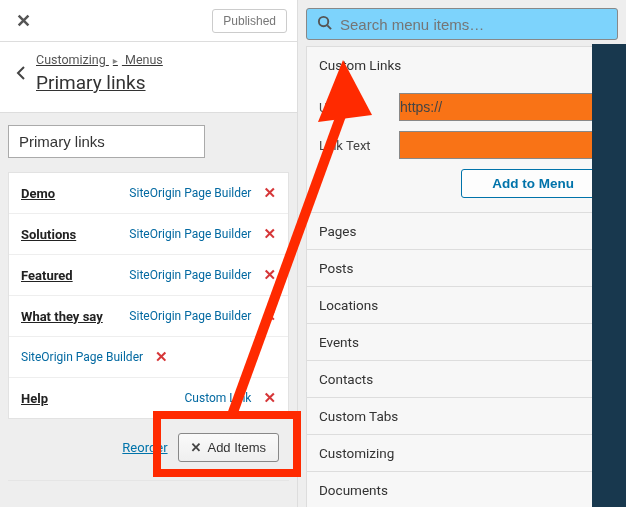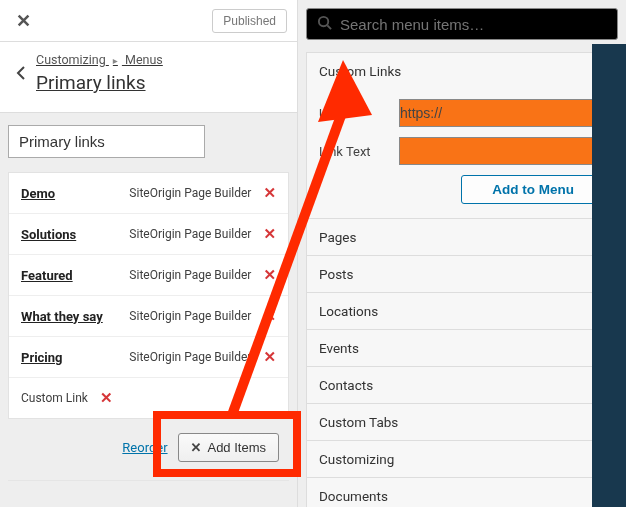--- a/index.html
+++ b/index.html
@@ -88,21 +88,21 @@
     border: 1px solid #e2e2e2;
   }
   .menu-item {
     display: flex;
     align-items: center;
     padding: 11px 10px 11px 12px;
     border-bottom: 1px solid #eee;
   }
   .menu-item:last-child { border-bottom: none; }
   .mi-label { font-weight: 700; font-size: 13px; flex: 1; color: #222; text-decoration: underline; }
-  .mi-type { font-size: 12px; color: #404040; margin-right: 10px; white-space: nowrap; }
+  .mi-type { font-size: 12px; color: #0369a1; margin-right: 10px; white-space: nowrap; }
   .mi-remove {
     color: #d63638;
     font-size: 15px;
     font-weight: bold;
     cursor: pointer;
     padding: 0 2px;
   }
   .left-footer {
     display: flex;
     justify-content: flex-end;
@@ -132,27 +132,27 @@
   .add-items-btn .xicon { font-weight: bold; color: #444; }
 
   
   .right {
     flex: 1;
     background: #eeeeee;
     position: relative;
     padding: 8px;
   }
   .search-wrap {
-    background: #000000;
+    background: #7dd3fc;
     border: 1px solid #888;
     border-radius: 3px;
     display: flex;
     align-items: center;
     padding: 6px 10px;
-    margin-bottom: 12px;
+    margin-bottom: 6px;
   }
   .search-wrap .sicon { color: #555; margin-right: 8px; }
   .search-wrap .sicon svg { width: 15px; height: 15px; }
   .search-input {
     border: none;
     outline: none;
     font-size: 15px;
     color: #666;
     flex: 1;
     background: transparent;
@@ -269,25 +269,25 @@
             <span class="mi-label">Featured</span>
             <span class="mi-type">SiteOrigin Page Builder</span>
             <span class="mi-remove">✕</span>
           </div>
           <div class="menu-item">
             <span class="mi-label">What they say</span>
             <span class="mi-type">SiteOrigin Page Builder</span>
             <span class="mi-remove">✕</span>
           </div>
           <div class="menu-item">
-            <span class="mi-label">Pricing</span>
-            <span class="mi-type">SiteOrigin Page Builder</span>
-            <span class="mi-remove">✕</span>
-          </div>
-          <div class="menu-item">
+            <span class="mi-type">SiteOrigin Page Builder</span>
+            <span class="mi-remove">✕</span>
+          </div>
+          <div class="menu-item">
+            <span class="mi-label">Help</span>
             <span class="mi-type">Custom Link</span>
             <span class="mi-remove">✕</span>
           </div>
         </div>
 
       <div class="left-footer">
         <a class="reorder-link">Reorder</a>
         <button class="add-items-btn">
           <span class="xicon">✕</span>
           <span>Add Items</span>

